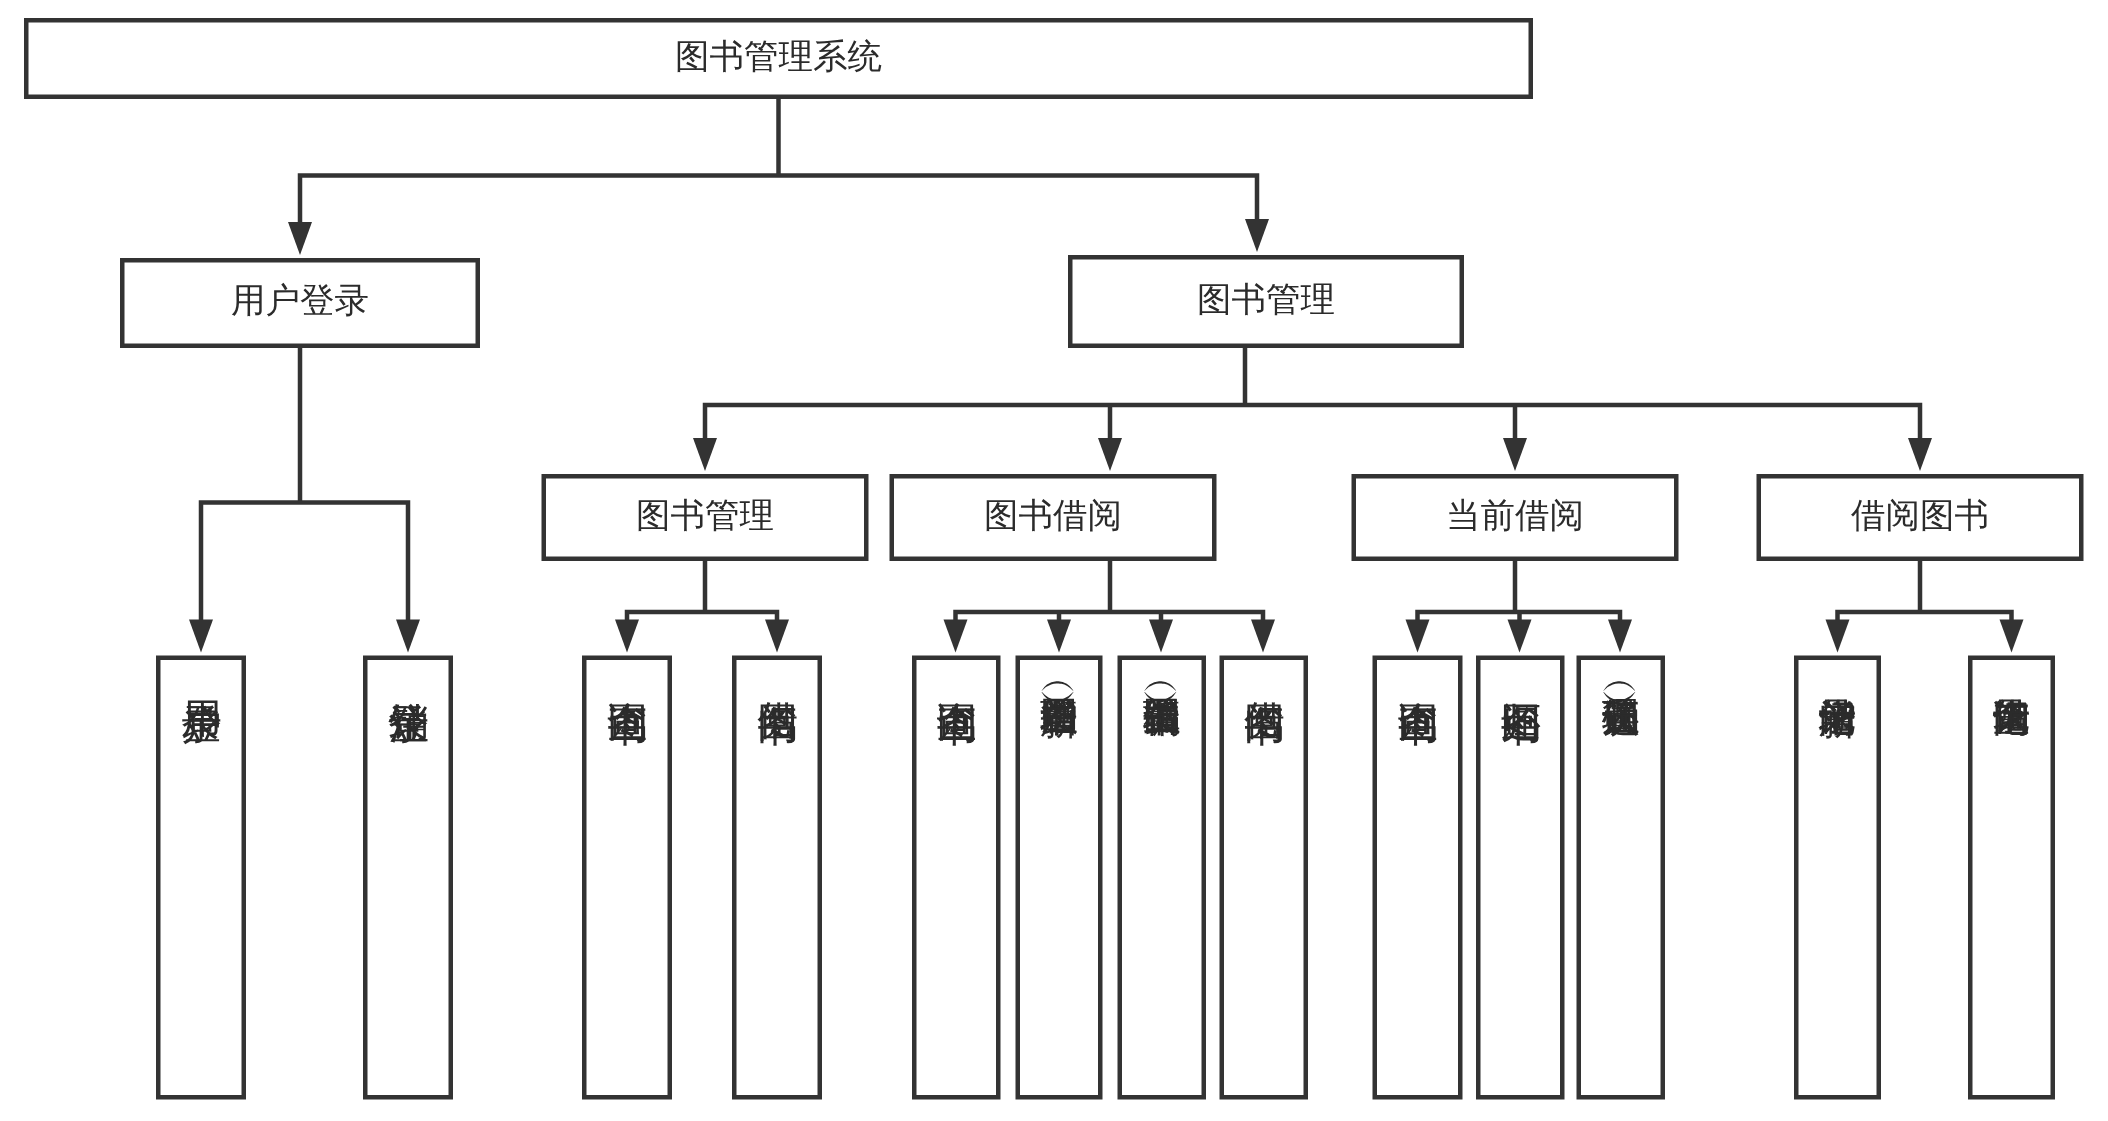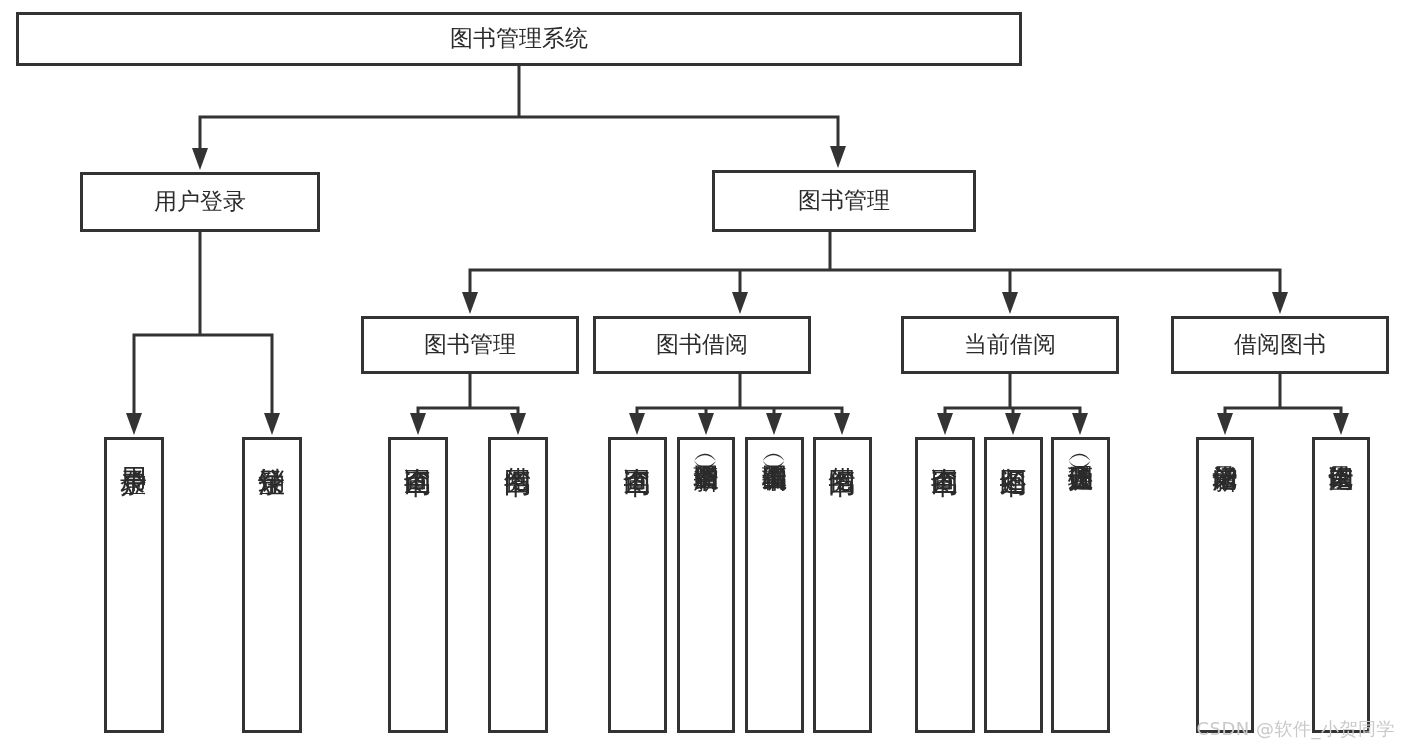--- a/index.html
+++ b/index.html
@@ -161,14 +161,13 @@
       <div class="node-box node-v compact" style="left: 1051px; top: 437px; width: 59px; height: 296px; border-color: rgb(51, 51, 51);">
         <div class="node-label" style="color: rgb(43, 43, 43);">确认归还（管理员）</div>
       </div>
       <div class="node-box node-v compact" style="left: 1196px; top: 437px; width: 58px; height: 296px; border-color: rgb(51, 51, 51);">
         <div class="node-label" style="color: rgb(43, 43, 43);">新增借阅记录</div>
       </div>
       <div class="node-box node-v compact" style="left: 1312px; top: 437px; width: 58px; height: 296px; border-color: rgb(51, 51, 51);">
         <div class="node-label" style="color: rgb(43, 43, 43);">查询借阅记录</div>
       </div>
     </div>
-  <div id="watermark" style="color: rgb(201, 201, 201);">CSDN @软件_小贺同学</div>
 </div>
 
 </body></html>

